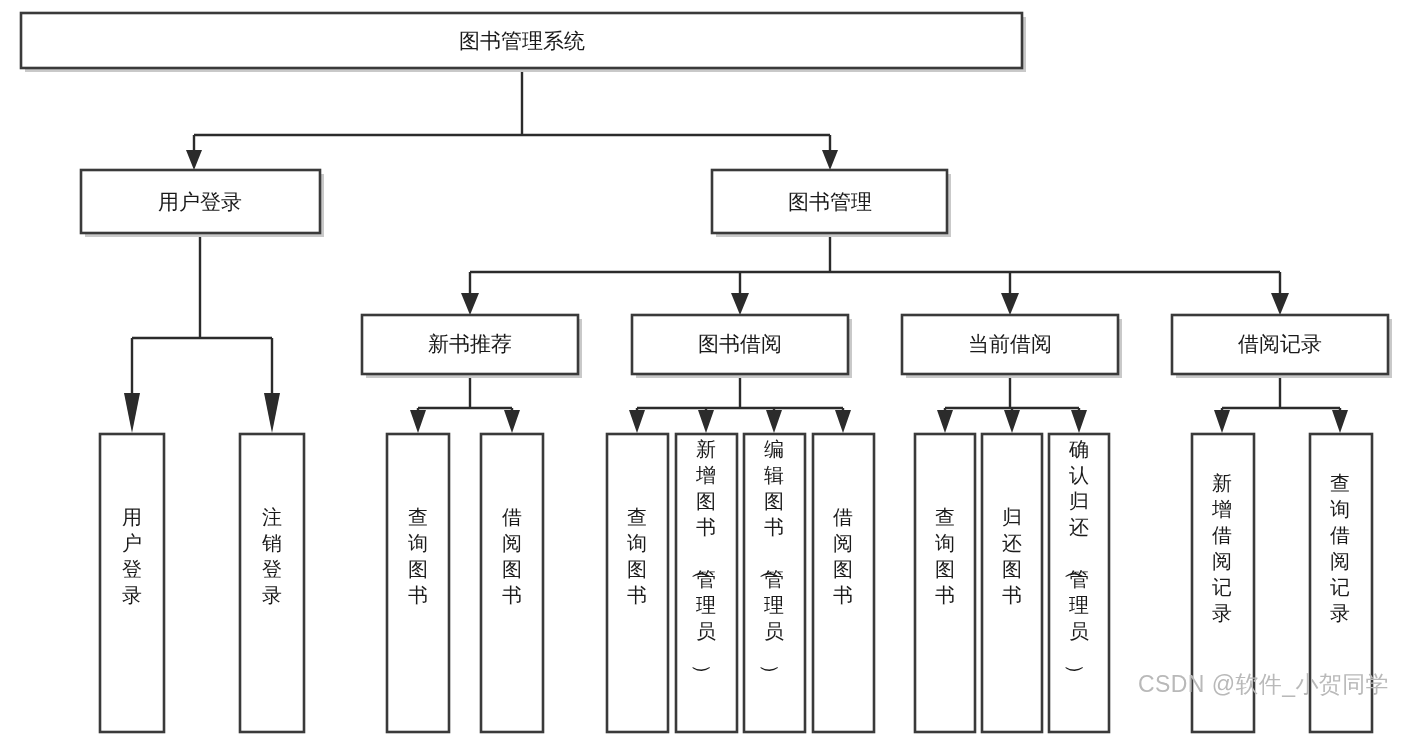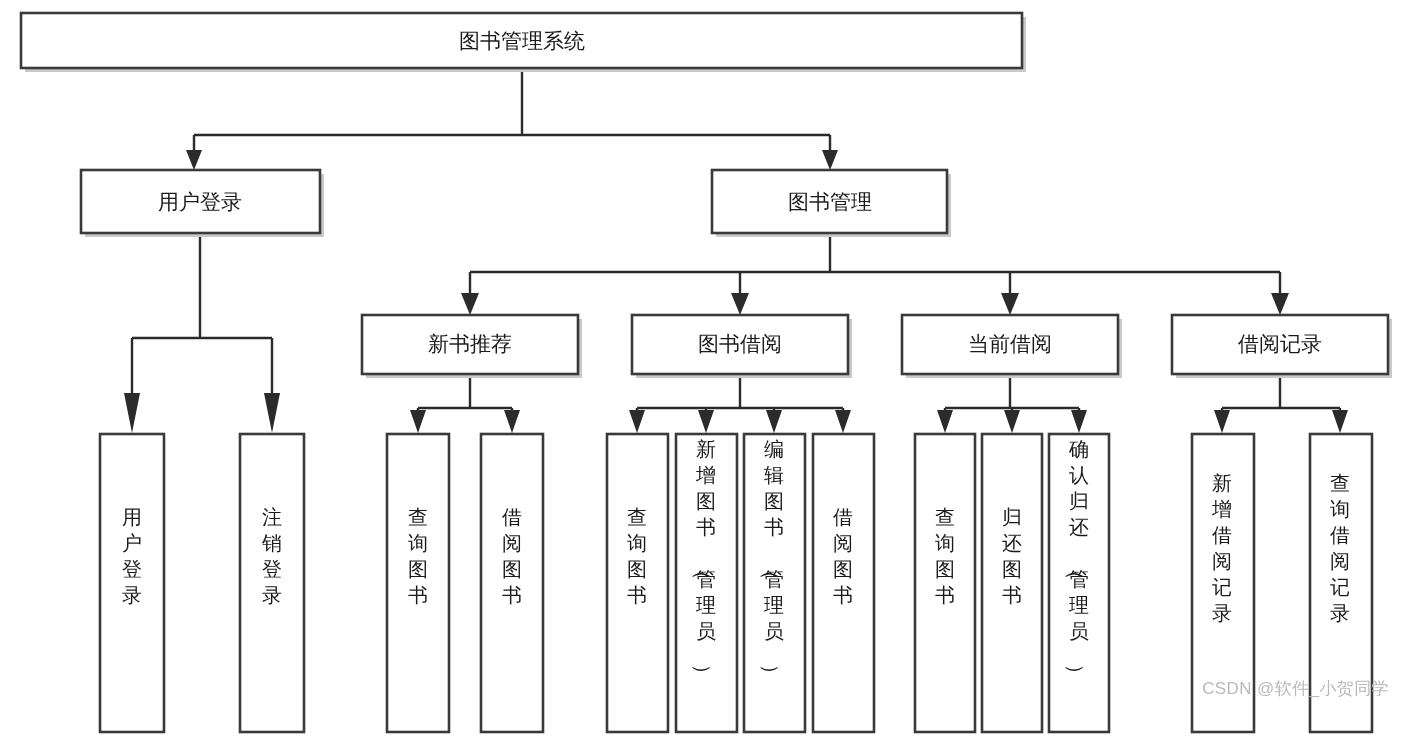--- a/index.html
+++ b/index.html
@@ -57,21 +57,21 @@
     font-family: "Liberation Sans", "DejaVu Sans", sans-serif;
     font-size: 20px;
     fill: #1a1a1a;
     text-anchor: middle;
   }
   .watermark-text {
     position: absolute;
     right: 16px;
     bottom: 5px;
     font-family: "Liberation Sans", "DejaVu Sans", sans-serif;
-    font-size: 17px;
+    font-size: 23px;
     color: #b9b9b9;
     white-space: nowrap;
     letter-spacing: 0.4px;
     pointer-events: none;
   }
 </style>
 </head>
 <body>
 
 <div id="diagram-root">

